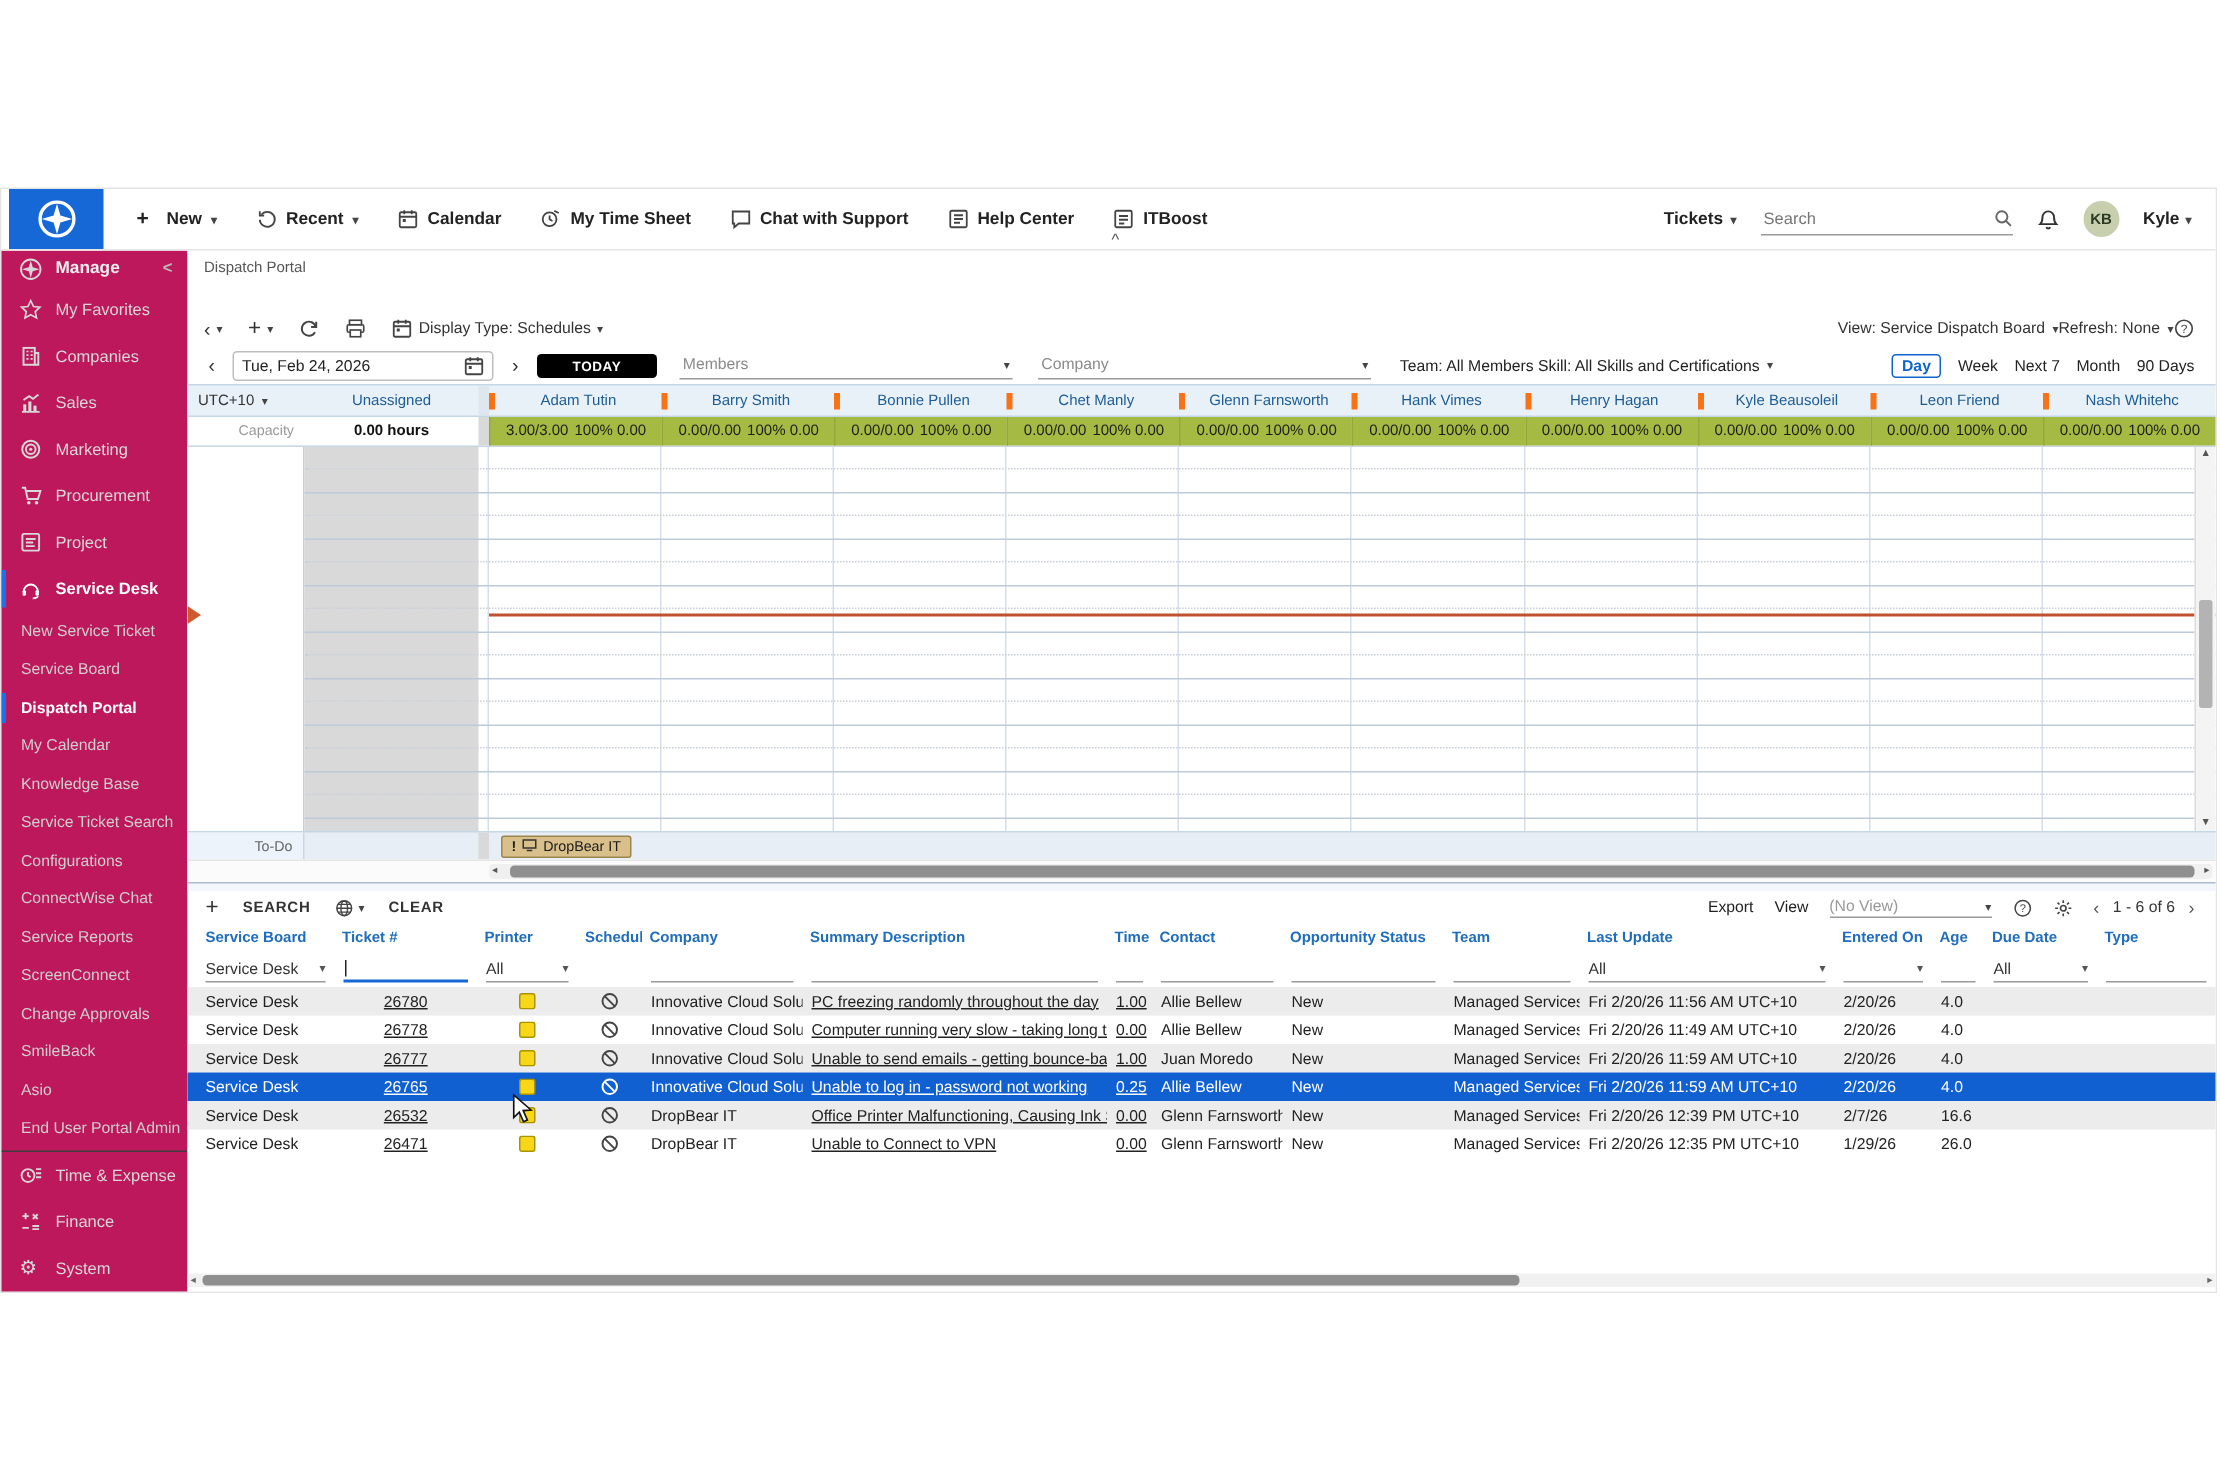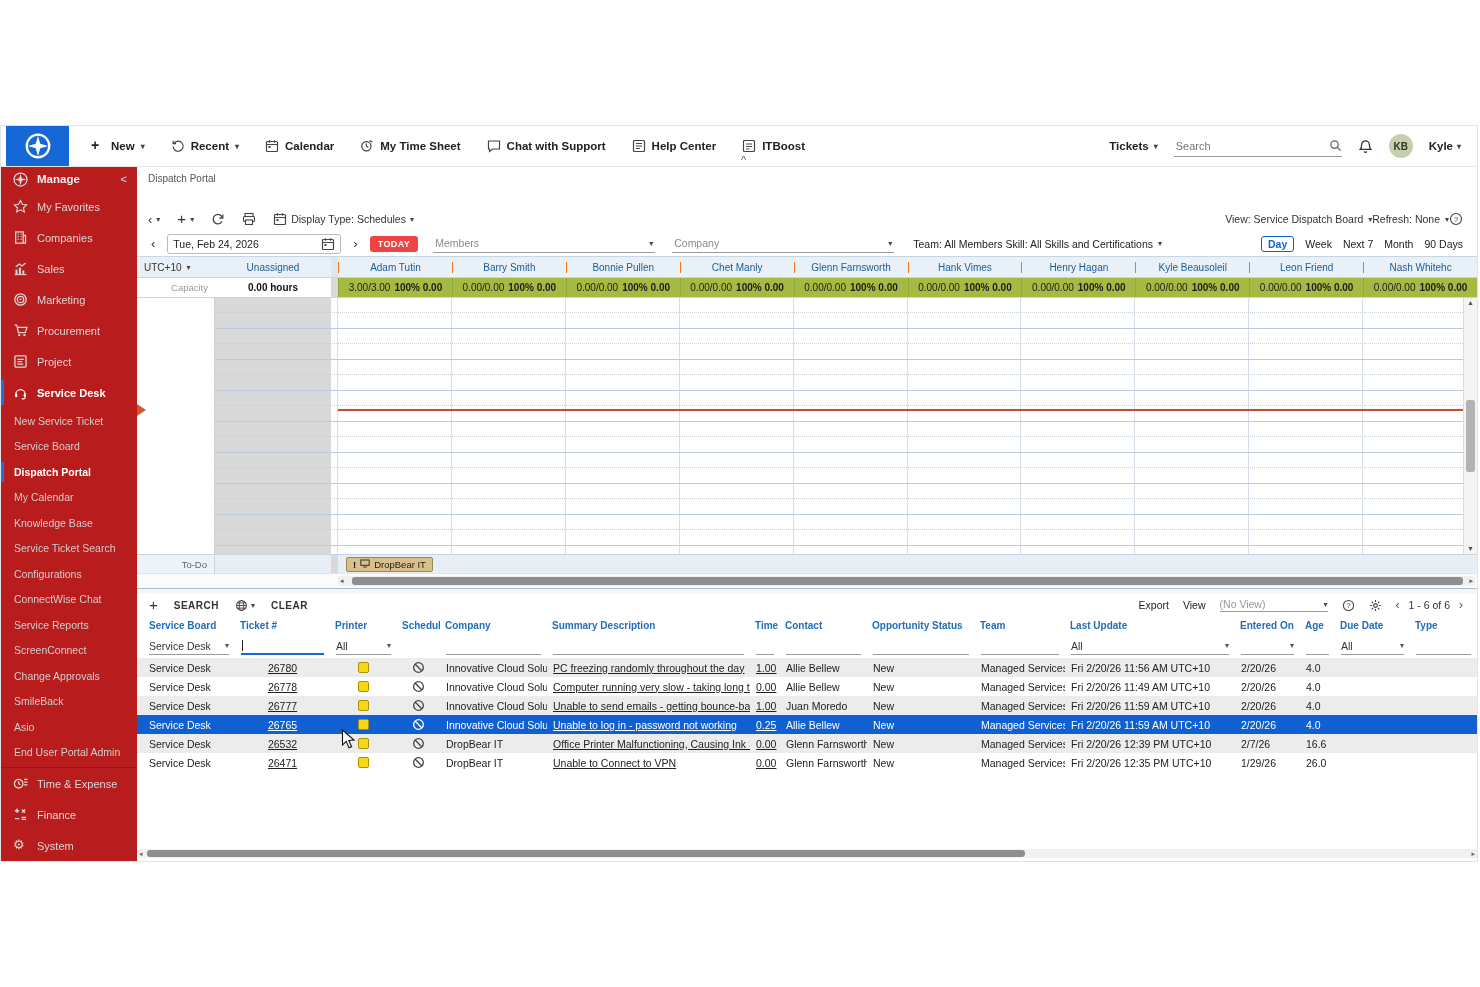--- a/index.html
+++ b/index.html
@@ -19,21 +19,21 @@
   .tickets{font-size:11.5px;font-weight:700;color:#222;display:flex;gap:5px;align-items:center;}
   .search-box{display:flex;align-items:center;border-bottom:1px solid #9a9a9a;width:168px;height:20px;}
   .search-box input{border:none;outline:none;flex:1;font-size:11px;font-family:"Liberation Sans",sans-serif;color:#333;background:transparent;}
   .search-box .ic{width:13px;height:13px;display:flex;}
   .bell{width:15px;height:15px;display:flex;}
   .avatar{width:24px;height:24px;border-radius:50%;background:#c8cfae;color:#2c3a22;font-size:10px;font-weight:700;display:flex;align-items:center;justify-content:center;}
   .user{font-size:11.5px;font-weight:700;color:#222;display:flex;gap:4px;align-items:center;}
 
   
   .appbody{flex:1;display:flex;min-height:0;}
-  .sidebar{width:136px;flex:none;background:#b91c1c;color:#d8d8d8;display:flex;flex-direction:column;overflow:hidden;text-align:right;}
+  .sidebar{width:124px;flex:none;background:#be185d;color:#d8d8d8;display:flex;flex-direction:column;overflow:hidden;text-align:right;}
   .sb-head{height:28px;display:flex;align-items:center;padding:0 10px 0 12px;font-size:11.5px;font-weight:700;color:#eee;}
   .sb-head .ic{width:15px;height:15px;margin-right:9px;display:flex;}
   .sb-head .back{margin-left:auto;font-size:11px;color:#bbb;}
   .sb-item{height:31px;display:flex;align-items:center;padding-left:12px;font-size:11px;cursor:pointer;position:relative;}
   .sb-item .ic{width:15px;height:15px;margin-right:9px;display:flex;}
   .sb-item.active{color:#fff;font-weight:700;}
   .sb-item.active::before,.sb-sub.active::before{content:"";position:absolute;left:0;top:3px;bottom:3px;width:3px;background:#1a73e8;}
   .sb-sub{height:25.5px;display:flex;align-items:center;padding-left:13px;font-size:10.5px;color:#cfcfcf;cursor:pointer;position:relative;}
   .sb-sub.active{color:#fff;font-weight:700;}
   .sb-bottom{border-top:1px solid #3c3c3c;margin-top:2px;}
@@ -51,41 +51,41 @@
   .ct-ic{width:14px;height:14px;display:flex;}
   .plus{font-size:15px;color:#333;line-height:12px;}
   .lt{font-size:13px;color:#333;}
   .ct-right{margin-left:auto;display:flex;align-items:center;}
   .ct-dd{display:flex;align-items:center;gap:5px;cursor:pointer;}
 
   .cal-filters{height:25px;display:flex;align-items:center;padding:0 14px 0 11px;gap:9px;font-size:10.5px;color:#333;flex:none;}
   .datebox{width:162px;height:18px;border:1px solid #bdbdbd;border-radius:3px;display:flex;align-items:center;padding:0 5px;gap:4px;}
   .datebox .dtxt{flex:1;font-size:10.5px;color:#222;}
   .navchev{font-size:13px;color:#333;padding:0 3px;cursor:pointer;}
-  .todaybtn{background:#ef4444;color:#fff;font-size:9px;font-weight:700;letter-spacing:.4px;padding:3px 8px;border-radius:3px;cursor:pointer;}
+  .todaybtn{background:#000000;color:#fff;font-size:9px;font-weight:700;letter-spacing:.4px;padding:3px 24px;border-radius:3px;cursor:pointer;}
   .fsel{height:17px;border-bottom:1px solid #9a9a9a;display:flex;align-items:center;color:#8a8a8a;font-size:10.5px;padding:0 2px;}
   .fsel .caret{margin-left:auto;}
   .fsel.members{width:218px;margin-left:6px;}
   .fsel.company{width:218px;margin-left:8px;}
   .teamdd{display:flex;align-items:center;gap:5px;margin-left:10px;color:#222;cursor:pointer;}
   .rangetabs{margin-left:auto;display:flex;align-items:center;gap:11px;}
   .rtab{font-size:10.5px;color:#222;cursor:pointer;white-space:nowrap;}
   .rtab.active{border:1.5px solid #1064d0;color:#1064d0;font-weight:700;border-radius:3px;padding:1px 6px;}
 
   
   .calendar{flex:none;--ccols:78px 116px 7px repeat(10,1fr);}
   .cal-head{display:grid;grid-template-columns:var(--ccols);height:20px;background:#e9f1f8;border-top:1px solid #c6d6e4;border-bottom:1px solid #c6d6e4;font-size:10px;align-items:center;}
   .ch-tz{display:flex;align-items:center;gap:5px;padding-left:7px;color:#333;font-weight:400;}
-  .ch-cell{text-align:center;color:#1c5c94;border-left:1px solid #f97316;overflow:hidden;white-space:nowrap;}
+  .ch-cell{text-align:center;color:#1c5c94;border-left:4px solid #f97316;overflow:hidden;white-space:nowrap;}
   .ch-split{background:#dfe7ee;height:100%;}
   .cal-cap{display:grid;grid-template-columns:var(--ccols);height:19px;align-items:center;border-bottom:1px solid #c6d6e4;font-size:10px;}
   .cap-lbl{text-align:right;padding-right:7px;color:#999;font-size:9.5px;}
   .cap-un{text-align:center;font-weight:700;color:#111;}
   .cap-cell{background:#a5ba43;height:100%;display:flex;align-items:center;justify-content:center;gap:4px;color:#1c1c1c;border-left:1px solid #94a83a;overflow:hidden;white-space:nowrap;}
-  .cap-cell b{font-weight:700;}
+  .cap-cell b{font-weight:400;}
   .cap-split{background:#d9d9d9;height:100%;}
 
   .cal-body{position:relative;height:256px;display:grid;grid-template-columns:var(--ccols);overflow:hidden;background:#fff;}
   .gutter{background:#edf3fa;position:relative;border-right:1px solid #c6d6e4;z-index:2;}
   .tlabel{position:absolute;right:7px;font-size:10px;color:#333;}
   .uncol{background:#fff;border-right:1px solid #cfcfcf;}
   .split{background:#d9d9d9;}
   .mcol{border-right:1px solid #d6dfe9;}
   .hrows{position:absolute;left:78px;right:0;top:0;bottom:0;pointer-events:none;z-index:1;}
   .hrow{height:30px;border-top:1px solid #bccadb;position:relative;}

